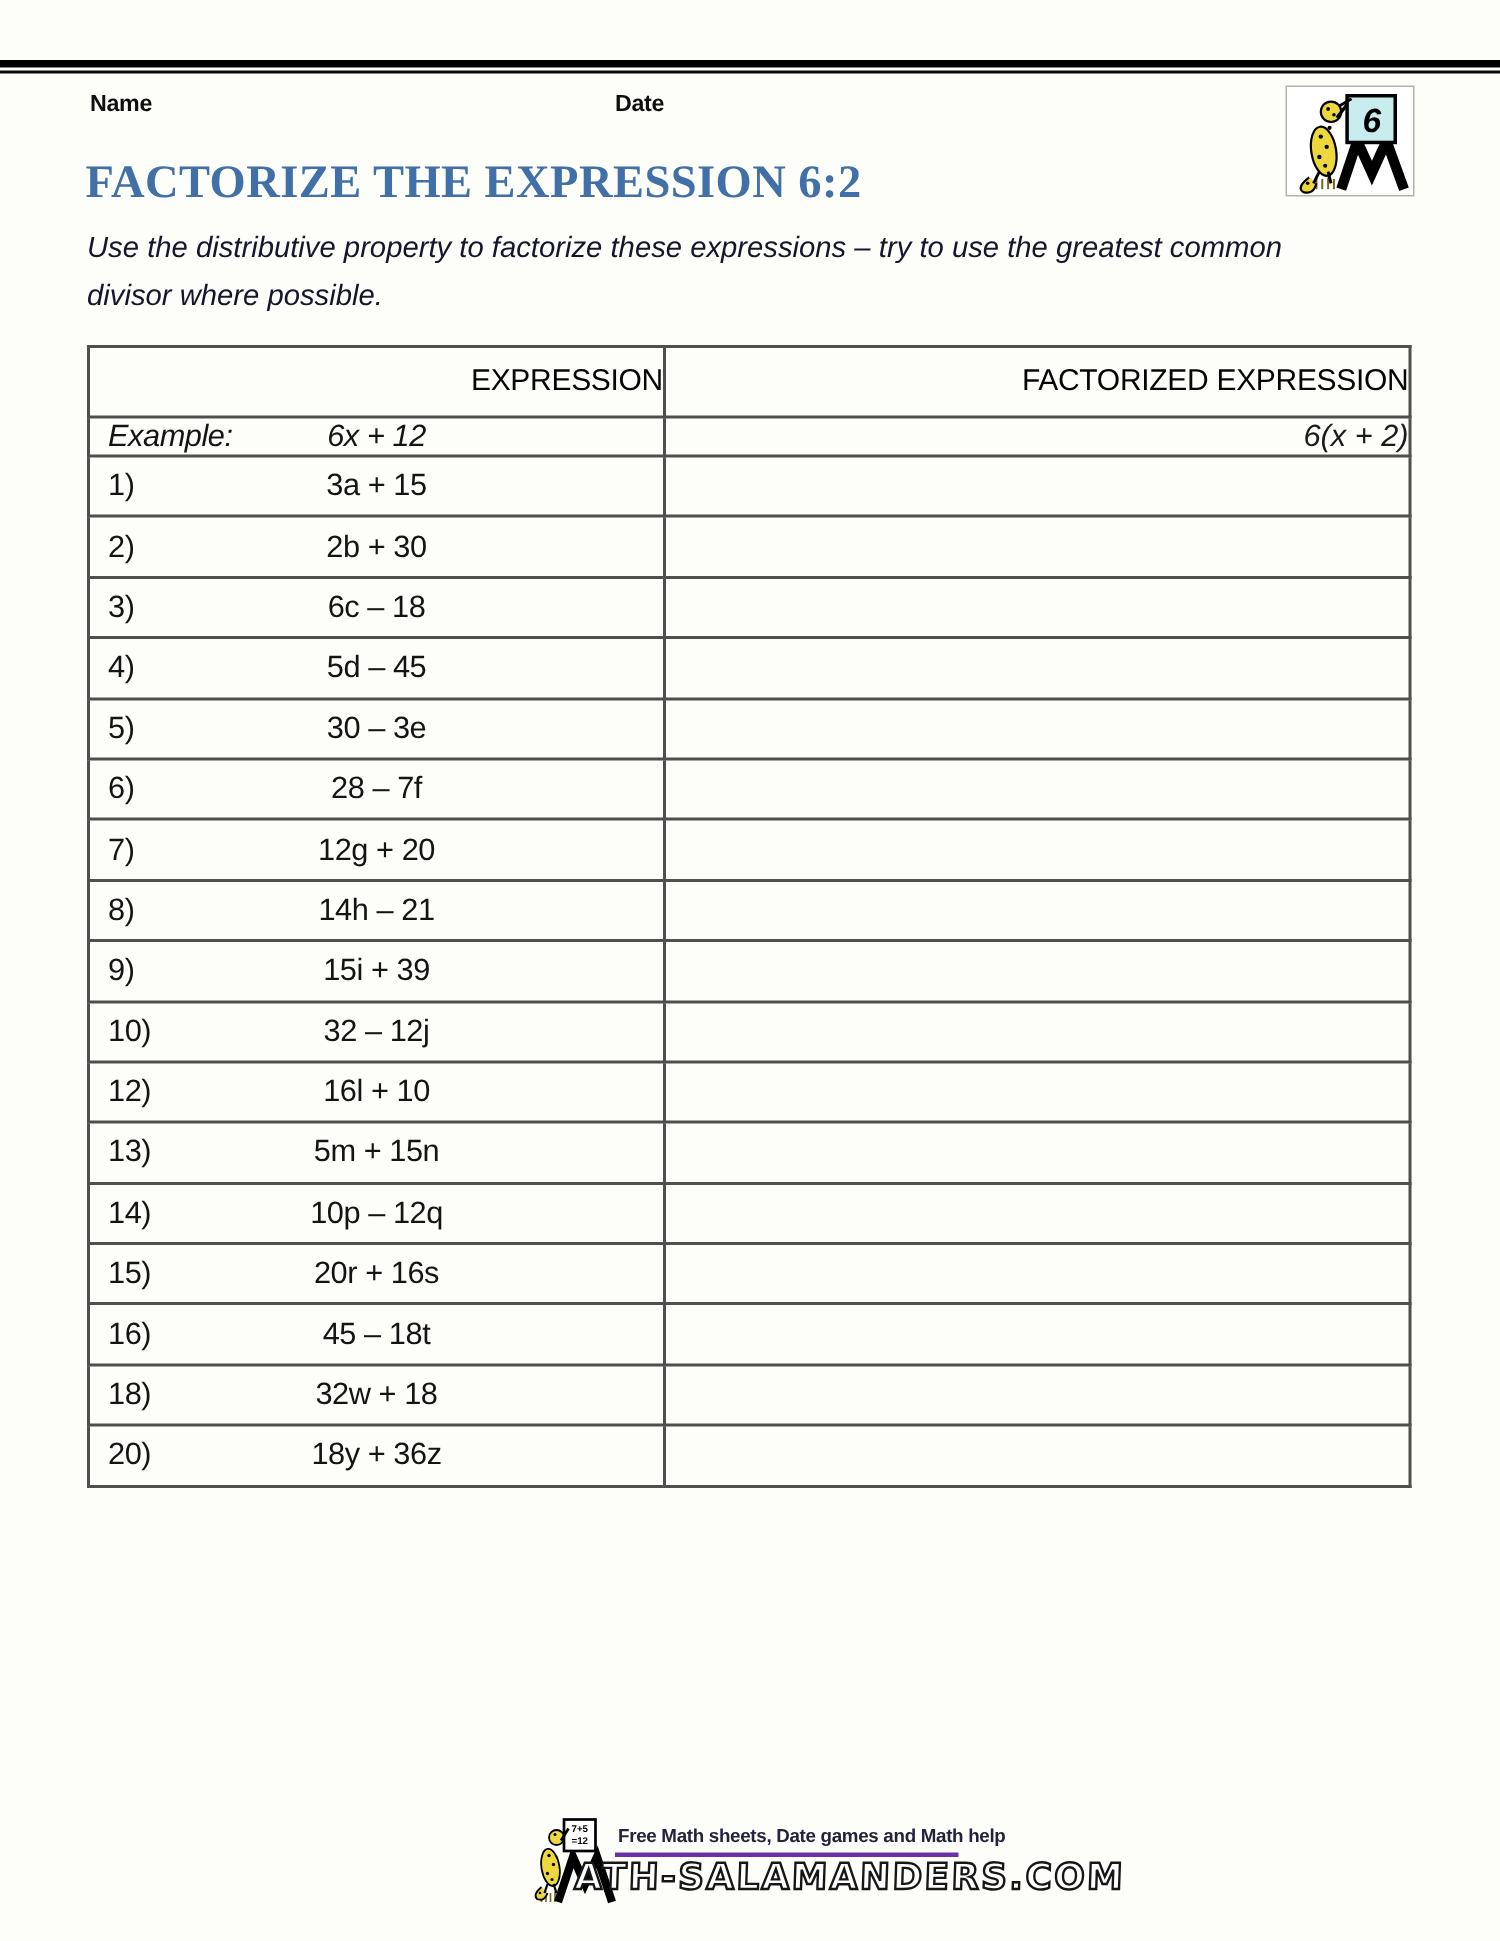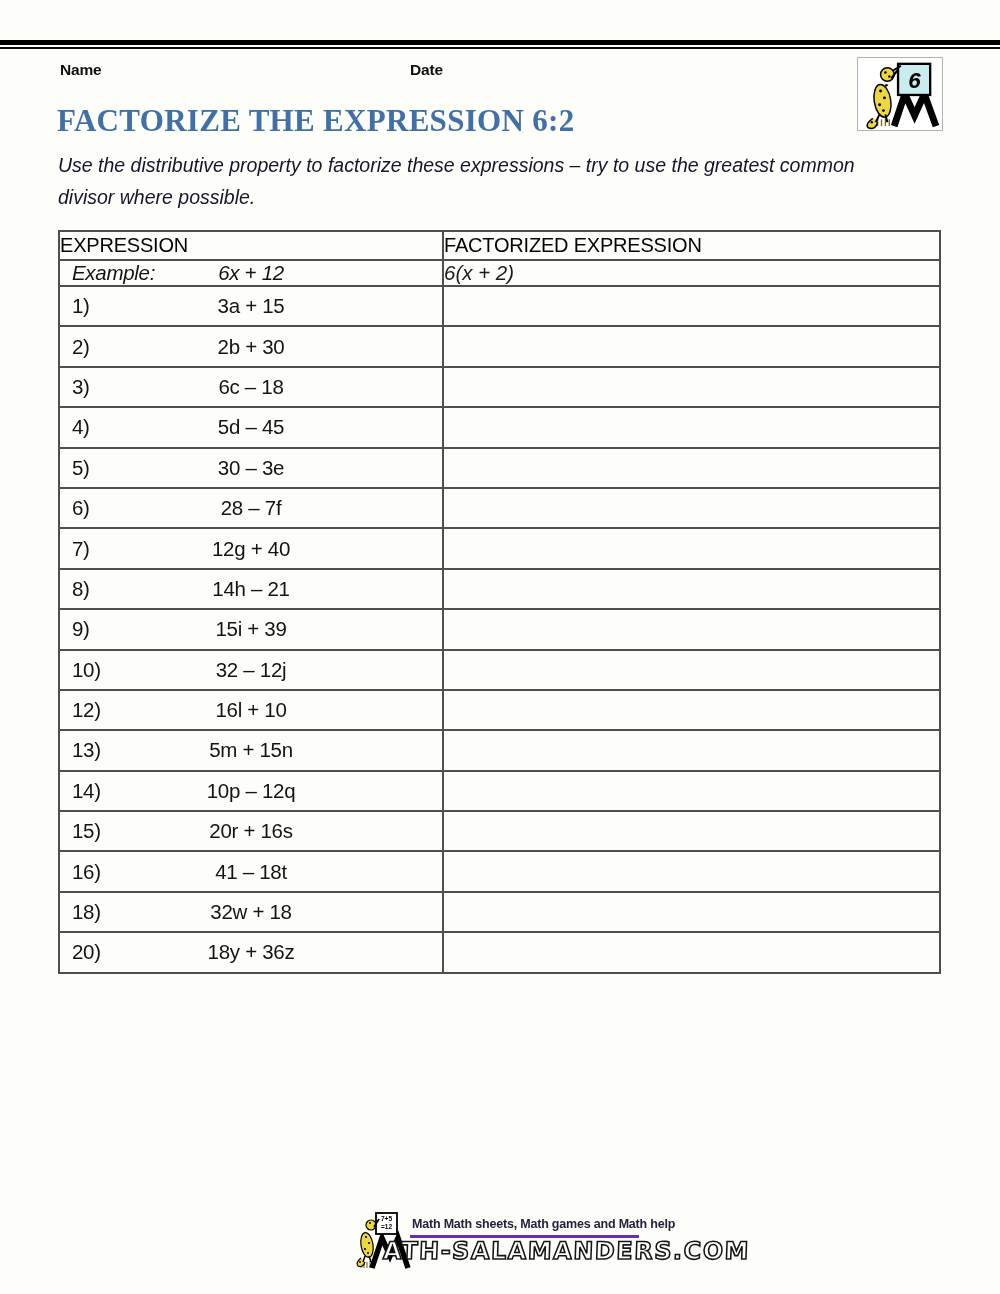--- a/index.html
+++ b/index.html
@@ -41,31 +41,31 @@
     position:absolute;left:58px;top:230px;width:881px;
     border-collapse:collapse;table-layout:fixed;
     background:#fdfdfa;
   }
   .worksheet col.c1col{width:384px;}
   .worksheet col.c2col{width:497px;}
   .worksheet th,.worksheet td{
     border:2px solid #4f4f4f;padding:0;box-sizing:border-box;
   }
   .worksheet th{
-    height:29px;font-size:20px;font-weight:400;color:#050505;
-    text-align:left;letter-spacing:-0.2px;
+    height:47px;font-size:20px;font-weight:400;color:#050505;
+    text-align:right;letter-spacing:-0.2px;
   }
   .cell-expr{
     position:relative;height:40.4px;text-align:center;padding-left:55px;
     font-size:20.5px;color:#141414;letter-spacing:-0.3px;
   }
   .cell-num{
     position:absolute;left:12px;top:50%;transform:translateY(-50%);
   }
-  .cell-answer{text-align:left;font-size:21px;}
+  .cell-answer{text-align:right;font-size:21px;}
   tr.example-row .cell-expr,
   tr.example-row .cell-answer{
     font-style:italic;height:24px;font-size:20.5px;
   }
   
   .footer-logo{
     position:absolute;left:355px;top:1210px;width:56px;height:60px;
   }
   .footer-logo svg{display:block;width:100%;height:100%;}
   .tagline{
@@ -169,21 +169,21 @@
       </tr>
   <tr>
         <td class="cell-expr"><span class="cell-num">5)</span><span>30 – 3e</span></td>
         <td class="cell-answer"></td>
       </tr>
   <tr>
         <td class="cell-expr"><span class="cell-num">6)</span><span>28 – 7f</span></td>
         <td class="cell-answer"></td>
       </tr>
   <tr>
-        <td class="cell-expr"><span class="cell-num">7)</span><span>12g + 40</span></td>
+        <td class="cell-expr"><span class="cell-num">7)</span><span>12g + 20</span></td>
         <td class="cell-answer"></td>
       </tr>
   <tr>
         <td class="cell-expr"><span class="cell-num">8)</span><span>14h – 21</span></td>
         <td class="cell-answer"></td>
       </tr>
   <tr>
         <td class="cell-expr"><span class="cell-num">9)</span><span>15i + 39</span></td>
         <td class="cell-answer"></td>
       </tr>
@@ -201,21 +201,21 @@
       </tr>
   <tr>
         <td class="cell-expr"><span class="cell-num">14)</span><span>10p – 12q</span></td>
         <td class="cell-answer"></td>
       </tr>
   <tr>
         <td class="cell-expr"><span class="cell-num">15)</span><span>20r + 16s</span></td>
         <td class="cell-answer"></td>
       </tr>
   <tr>
-        <td class="cell-expr"><span class="cell-num">16)</span><span>41 – 18t</span></td>
+        <td class="cell-expr"><span class="cell-num">16)</span><span>45 – 18t</span></td>
         <td class="cell-answer"></td>
       </tr>
   <tr>
         <td class="cell-expr"><span class="cell-num">18)</span><span>32w + 18</span></td>
         <td class="cell-answer"></td>
       </tr>
   <tr>
         <td class="cell-expr"><span class="cell-num">20)</span><span>18y + 36z</span></td>
         <td class="cell-answer"></td>
       </tr>
@@ -245,15 +245,15 @@
         <circle cx="15" cy="13" r="1"></circle>
           <circle cx="11" cy="27" r="1.1"></circle>
         <circle cx="14" cy="33" r="1.1"></circle>
           <circle cx="10" cy="39" r="1.1"></circle>
         <circle cx="13" cy="43" r="1"></circle>
           <circle cx="5" cy="52" r="0.9"></circle>
       </g>
     </g>
   </svg>
 </div>
-<div class="tagline">Math Math sheets, Math games and Math help</div>
+<div class="tagline">Free Math sheets, Date games and Math help</div>
 <div class="purple-rule"></div>
 <div class="site-name">ATH-SALAMANDERS.COM</div>
 
 </body></html>

